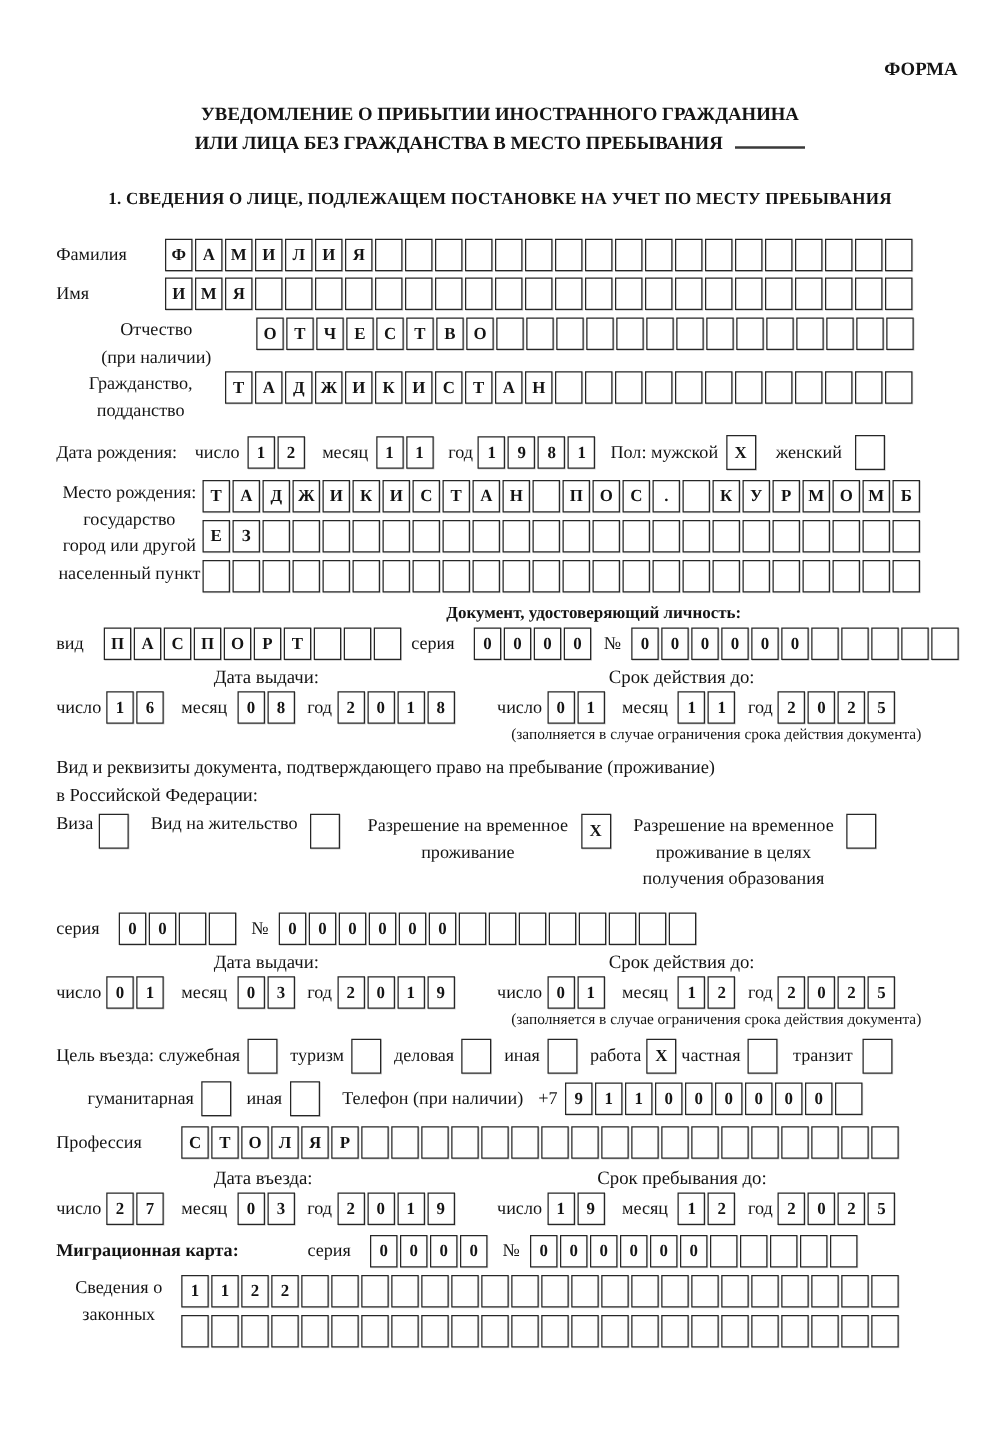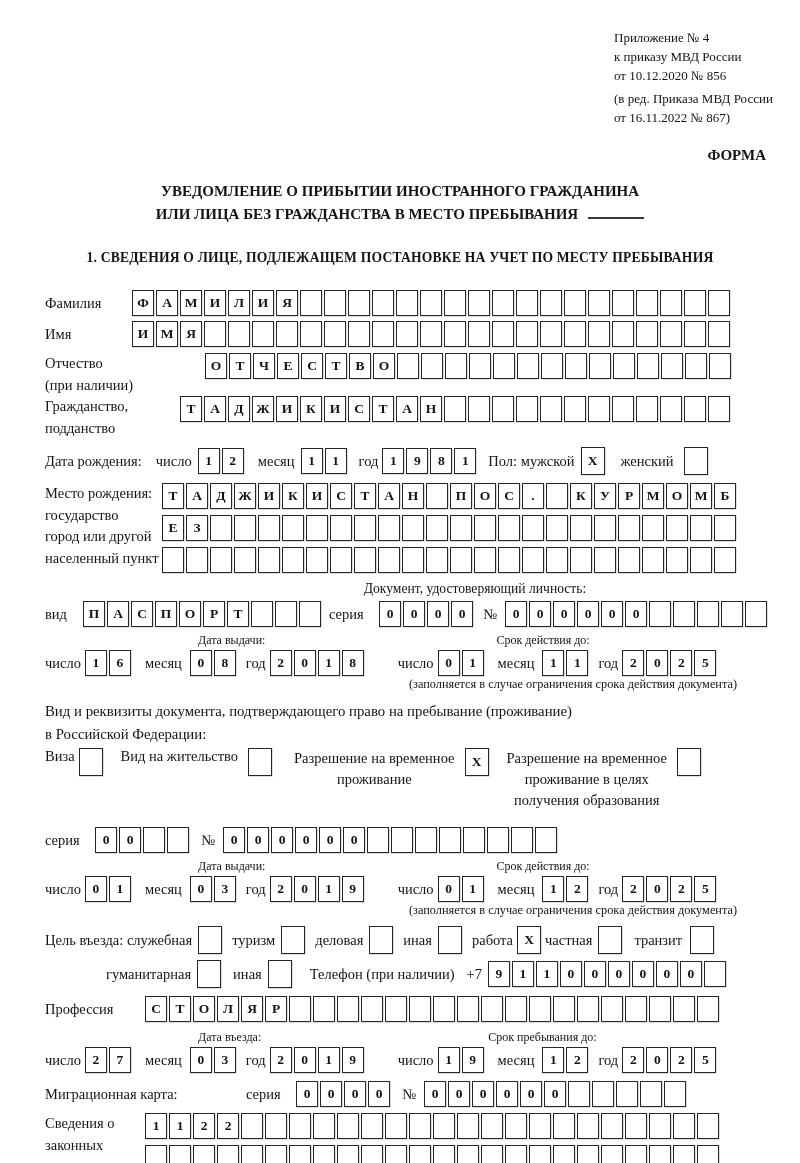--- a/index.html
+++ b/index.html
@@ -30,50 +30,42 @@
     width:20px; height:24px; flex:none;
     border:1.5px solid #262626; margin-right:2px; background:#fff;
     display:inline-flex; align-items:center; justify-content:center;
     font-size:13.5px; font-weight:600; font-family:"Liberation Serif",serif;
     box-shadow:0.5px 0.5px 0 rgba(0,0,0,0.25);
   }
   .cbx .cell { width:22px; height:26px; }
   .lbl { font-size:14.5px; flex:none; }
 
   .w87 { width:87px; } .w160 { width:160px; } .w135 { width:135px; }
-  .w117 { width:117px; } .w100b { width:100px; } .w165 { width:165px; } .w38 { width:38px; } .w44 { width:44px; } .w18 { width:18px; }
+  .w117 { width:117px; } .w100b { width:100px; } .w165 { width:165px;font-weight:bold; } .w38 { width:38px; } .w44 { width:44px; } .w18 { width:18px; }
   .ml2{margin-left:2px}.ml4{margin-left:4px}.ml6{margin-left:6px}.ml8{margin-left:8px}
   .ml10{margin-left:10px}.ml12{margin-left:12px}.ml14{margin-left:14px}.ml16{margin-left:16px}
   .ml20{margin-left:20px}.ml32{margin-left:32px}.ml36{margin-left:36px}
   .mt0{margin-top:0}.mt2{margin-top:2px}.mt4{margin-top:4px}.mt6{margin-top:6px}
   .mt8{margin-top:8px}.mt16{margin-top:16px}.mt24{margin-top:24px}
 
-  .label-col { line-height:21.5px; font-size:14.5px; flex:none; }
+  .label-col { line-height:21.5px; font-size:14.5px; flex:none;text-align:center; }
   .cellrows .cells { margin-bottom:6px; }
 
-  .center-head { text-align:center; font-weight:normal; font-size:13.6px; padding-left:150px; margin-top:2px; }
-  .dl-line { padding-left:68px; font-size:12px; }
+  .center-head { text-align:center; font-weight:bold; font-size:13.6px; padding-left:150px; margin-top:2px; }
+  .dl-line { padding-left:41px; font-size:15px; }
   .dl-line .dl1 { margin-left:130px; }
   .note-right { text-align:right; padding-right:63px; font-size:12.3px; margin-top:1px; }
   .para { padding-left:45px; line-height:23px; font-size:14.8px; margin-top:8px; }
   .vblock { text-align:center; line-height:21px; font-size:14.5px; flex:none; }
 </style>
 </head>
 <body>
 
 <div class="page">
 
-  <div class="hdr">
-    <div>Приложение № 4</div>
-    <div>к приказу МВД России</div>
-    <div>от 10.12.2020 № 856</div>
-    <div class="gap"></div>
-    <div>(в ред. Приказа МВД России</div>
-    <div>от 16.11.2022 № 867)</div>
-  </div>
 
   <div class="forma">ФОРМА</div>
 
   <div class="title">
     <div>УВЕДОМЛЕНИЕ О ПРИБЫТИИ ИНОСТРАННОГО ГРАЖДАНИНА</div>
     <div><span>ИЛИ ЛИЦА БЕЗ ГРАЖДАНСТВА В МЕСТО ПРЕБЫВАНИЯ</span><span class="blankline"></span></div>
   </div>
 
   <div class="sec1">1. СВЕДЕНИЯ О ЛИЦЕ, ПОДЛЕЖАЩЕМ ПОСТАНОВКЕ НА УЧЕТ ПО МЕСТУ ПРЕБЫВАНИЯ</div>
 
@@ -525,21 +517,21 @@
     <span class="lbl ml2">частная</span>
     <span class="cells cbx ml6">
         <span class="cell"></span>
       </span>
     <span class="lbl ml10">транзит</span>
     <span class="cells cbx ml8">
         <span class="cell"></span>
       </span>
   </div>
 
-  <div class="row mt6" style="padding-left:106px">
+  <div class="row mt6" style="padding-left:70px">
     <span class="lbl">гуманитарная</span>
     <span class="cells cbx ml6">
         <span class="cell"></span>
       </span>
     <span class="lbl ml10">иная</span>
     <span class="cells cbx ml6">
         <span class="cell"></span>
       </span>
     <span class="lbl ml16">Телефон (при наличии)</span>
     <span class="lbl ml12">+7</span>

